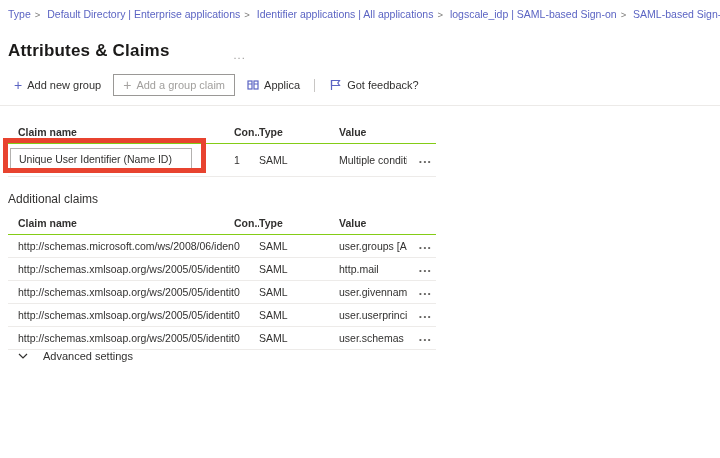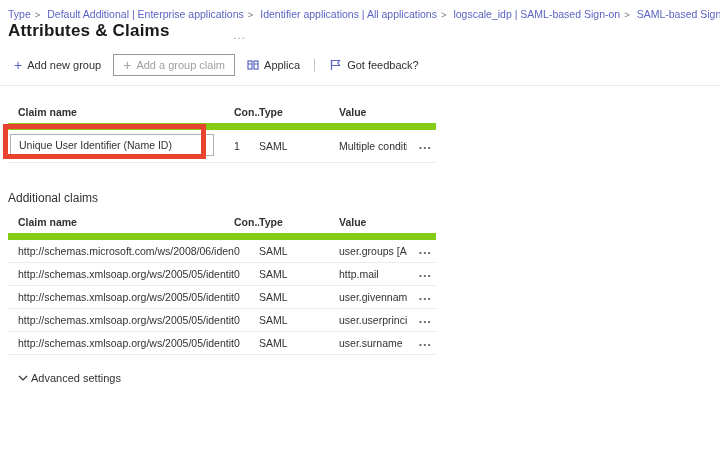--- a/index.html
+++ b/index.html
@@ -10,84 +10,84 @@
     padding:8px 8px 0 8px;
     position:relative;
   }
 
   
   .breadcrumb { font-size:10.5px; line-height:13px; white-space:nowrap; }
   .crumb { color:#5b64c3; text-decoration:none; cursor:pointer; }
   .crumb-sep { color:#7a7977; margin:0 4px; font-size:9.5px; }
 
   
-  .title-row { margin-top:0; display:flex; align-items:flex-end;gap:48px; }
+  .title-row { margin-top:20px; display:flex; align-items:flex-end;gap:48px; }
   .page-title { font-size:17px; font-weight:700; color:#1b1a19; letter-spacing:.2px; }
   .title-overflow { margin-left:16px; color:#9b9997; font-size:11px; letter-spacing:1px; cursor:pointer; }
 
   
   .toolbar { margin-top:13px; display:flex; align-items:center; font-size:11px; height:22px; }
   .tb-item { display:flex; align-items:center; gap:5px; cursor:pointer; color:#323130; padding:0 6px; }
   .tb-item .plus { color:#5b64c3; font-size:14px; font-weight:400; line-height:10px; }
   .tb-item.disabled { color:#a19f9d; cursor:default; border:1px solid #9a9896; padding:4px 9px; margin:0 6px; }
   .tb-item.disabled .plus { color:#a5a3a1; }
   .tb-divider { width:1px; height:13px; background:#c8c6c4; margin:0 8px; }
   .tb-icon { display:inline-flex; }
 
   .toolbar-rule { border:none; border-top:1px solid #eceae8; margin:9px -8px 0 -8px; }
 
   
   .section-title { font-size:12px; color:#323130; }
   .sec-required { margin-top:16px; }
-  .sec-additional { margin-top:28px; }
+  .sec-additional { margin-top:15px; }
 
   
   .claims-table { width:428px; margin-top:7px; font-size:10.5px; }
   .tbl-head, .tbl-row {
     display:grid;
     grid-template-columns:226px 25px 80px 68px 29px;
     align-items:center;
   }
-  .tbl-head { font-weight:700; color:#323130; padding:4px 0 5px 0; border-bottom:7px solid #84cc16; }
+  .tbl-head { font-weight:700; color:#323130; padding:4px 0 5px 0; border-bottom:1px solid #84cc16; }
   .tbl-row { border-bottom:1px solid #edebe9; padding:5px 0; }
   .cell { white-space:nowrap; overflow:hidden; }
   .c-name { padding-left:10px; }
   .c-menu { text-align:right; padding-right:4px; }
   .menu-btn { color:#605e5c; font-size:8px; letter-spacing:1.5px; cursor:pointer; border:none; background:none; font-family:inherit; }
 
   
   .req-row { position:relative; border-bottom:1px solid #edebe9; padding:4px 0; }
   .red-annotation {
     position:absolute; left:-5px; top:-6px;
     width:203px; height:35px;
     border:5px solid #e8432f;
     z-index:2; pointer-events:none;
   }
   .claim-name-box {
     display:inline-block;
     border:1px solid #b3b1af; background:#fff;
-    padding:4px 8px; width:204px;
+    padding:4px 8px; width:182px;
     margin-left:2px;
     position:relative; z-index:1;
     white-space:nowrap; overflow:hidden;
   }
 
   
-  .advanced { margin-top:17px; margin-left:10px; display:flex; align-items:center; gap:3px; font-size:11px; color:#323130; cursor:pointer; }
+  .advanced { margin-left:10px; display:flex; align-items:center; gap:15px; font-size:11px; color:#323130; cursor:pointer; }
   .chev { display:inline-flex; }
 </style>
 </head>
 <body>
 
 <nav class="breadcrumb">
   
 
     <span><a class="crumb">Type</a><span class="crumb-sep">&gt;</span></span>
   
-    <span><a class="crumb">Default Additional | Enterprise applications</a><span class="crumb-sep">&gt;</span></span>
+    <span><a class="crumb">Default Directory | Enterprise applications</a><span class="crumb-sep">&gt;</span></span>
   
     <span><a class="crumb">Identifier applications | All applications</a><span class="crumb-sep">&gt;</span></span>
   
     <span><a class="crumb">logscale_idp | SAML-based Sign-on</a><span class="crumb-sep">&gt;</span></span>
   
     <span><a class="crumb">SAML-based Sign-on</a></span>
   </nav>
 
 <div class="title-row">
   <h1 class="page-title">Attributes &amp; Claims</h1>
@@ -193,21 +193,21 @@
           <div class="cell">0</div>
           <div class="cell">SAML</div>
           <div class="cell">user.userprincipalna...</div>
           <div class="cell c-menu"><button class="menu-btn">•••</button></div>
         </div>
 
         <div class="tbl-row">
           <div class="cell c-name">http://schemas.xmlsoap.org/ws/2005/05/identity/claims/surname</div>
           <div class="cell">0</div>
           <div class="cell">SAML</div>
-          <div class="cell">user.surname</div>
+          <div class="cell">user.schemas</div>
           <div class="cell c-menu"><button class="menu-btn">•••</button></div>
         </div>
       </div>
   </div>
 </section>
 
 <div class="advanced">
   <span class="chev">
     <svg width="10" height="6" viewBox="0 0 10 6">
         <path d="M1 1 L5 5 L9 1" fill="none" stroke="#323130" stroke-width="1.2"></path>

